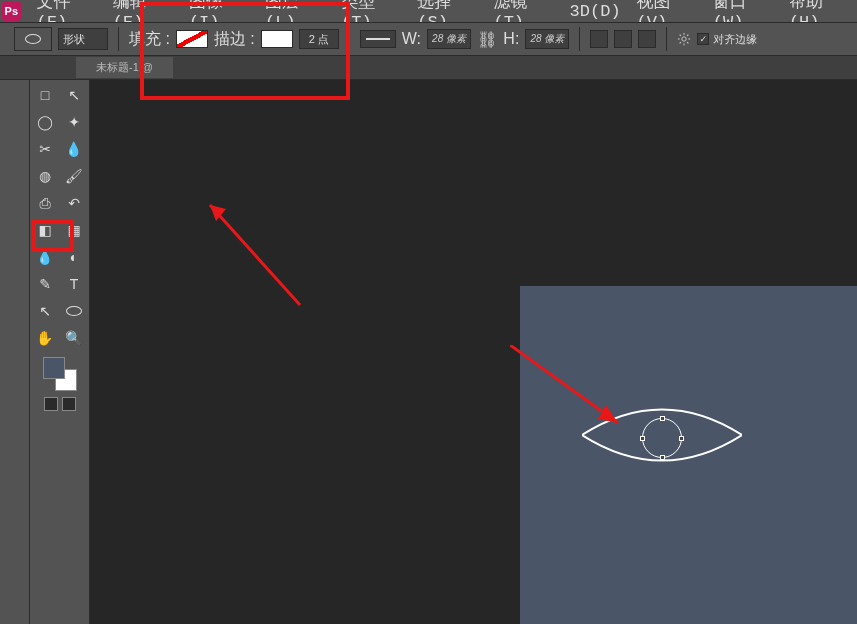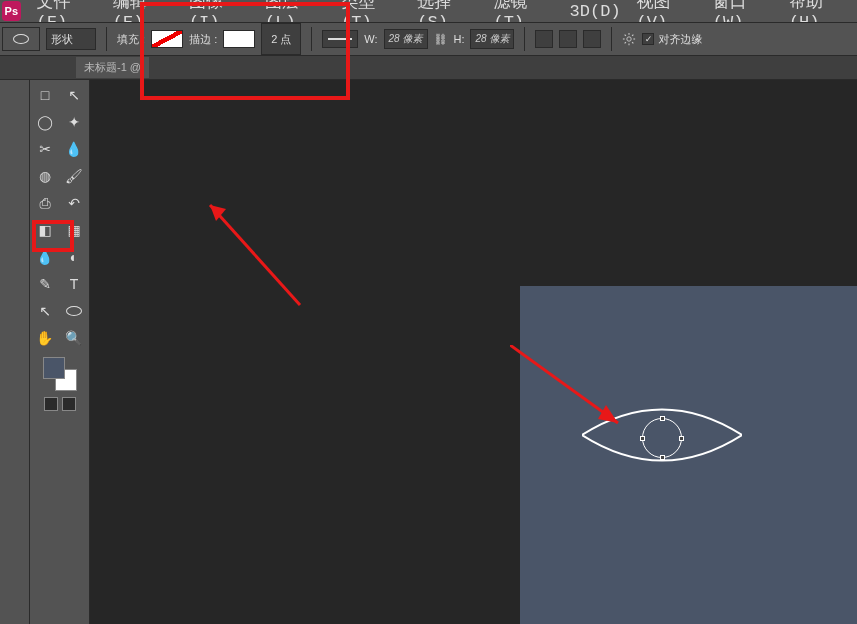--- a/index.html
+++ b/index.html
@@ -2,39 +2,39 @@
 <html><head>
 <meta charset="utf-8">
 <style>
 * { margin: 0; padding: 0; box-sizing: border-box; font-family: "Microsoft YaHei", sans-serif; }
 body { background: #535353; color: #ddd; font-size: 11px; width: 857px; height: 624px; overflow: hidden; position: relative; }
 
 .menubar { background: #535353; height: 22px; display: flex; align-items: center; padding-left: 2px; }
 .ps-logo { width: 20px; height: 20px; background: #be185d; color: #fff; font-weight: bold; font-size: 11px; display: flex; align-items: center; justify-content: center; border-radius: 4px; margin-right: 8px; }
 .menu-item { padding: 0 8px; color: #ddd; cursor: pointer; font-size: 17px; font-family: Liberation Mono, monospace; }
 
-.optionsbar { background: #535353; height: 34px; display: flex; align-items: center; border-top: 1px solid #2a2a2a; border-bottom: 1px solid #2a2a2a; padding-left: 2px; gap: 6px; position: relative; }
+.optionsbar { background: #535353; height: 34px; display: flex; align-items: center; border-top: 1px solid #2a2a2a; border-bottom: 1px solid #2a2a2a; padding-left: 14px; gap: 6px; position: relative; }
 .tool-icon-box { width: 38px; height: 24px; background: #535353; border: 1px solid #2a2a2a; display: flex; align-items: center; justify-content: center; }
 .ellipse-icon { width: 16px; height: 10px; border: 1.5px solid #ddd; border-radius: 50%; }
 .shape-dd { width: 50px; height: 22px; background: #3f3f3f; border: 1px solid #2a2a2a; display: flex; align-items: center; padding: 0 4px; font-size: 11px; }
 .sep { width: 1px; height: 24px; background: #2a2a2a; margin: 0 4px; }
-.opt-label { font-size: 11px; color: #ddd; }
+.opt-label { font-size: 16px; color: #ddd; }
 .fill-swatch { width: 32px; height: 18px; background: #fff; border: 1px solid #2a2a2a; position: relative; }
 .fill-none::after { content: ''; position: absolute; top: 0; right: 0; bottom: 0; left: 0; background: linear-gradient(to bottom right, transparent 42%, #e00 42%, #e00 58%, transparent 58%); }
 .stroke-white { background: #fff; }
-.stroke-input { width: 40px; height: 32px; background: #3f3f3f; border: 1px solid #2a2a2a; color: #ddd; text-align: center; font-size: 11px; display: flex; align-items: center; justify-content: center; }
+.stroke-input { width: 40px; height: 20px; background: #3f3f3f; border: 1px solid #2a2a2a; color: #ddd; text-align: center; font-size: 11px; display: flex; align-items: center; justify-content: center; }
 .wh-input { width: 44px; height: 20px; background: #3f3f3f; border: 1px solid #2a2a2a; color: #ccc; text-align: center; font-size: 10px; display: flex; align-items: center; justify-content: center; font-style: italic; }
 .mini-btn { width: 18px; height: 18px; border: 1px solid #2a2a2a; background: #3f3f3f; }
 .check { display: flex; align-items: center; gap: 4px; }
 .checkbox { width: 12px; height: 12px; background: #3f3f3f; border: 1px solid #2a2a2a; display: flex; align-items: center; justify-content: center; color: #ddd; font-size: 9px; }
 .stroke-style { width: 36px; height: 18px; background: #3f3f3f; border: 1px solid #2a2a2a; display: flex; align-items: center; justify-content: center; }
 .stroke-line { width: 24px; height: 2px; background: #ddd; }
 
 .tabbar { background: #3f3f3f; height: 24px; display: flex; align-items: center; padding-left: 76px; border-bottom: 1px solid #2a2a2a; }
-.tab { background: #535353; padding: 3px 8px; font-size: 11px; color: #bbb; }
+.tab { background: #535353; padding: 3px 20px; font-size: 11px; color: #bbb; }
 
 .workspace { position: absolute; top: 80px; left: 0; right: 0; bottom: 0; display: flex; }
 .toolbar-col { width: 30px; background: #535353; border-right: 1px solid #2a2a2a; }
 .toolbar { width: 60px; background: #535353; border-right: 1px solid #2a2a2a; display: flex; flex-direction: column; align-items: center; padding-top: 2px; }
 .tool-grid { display: grid; grid-template-columns: 28px 28px; grid-auto-rows: 26px; gap: 1px; }
 .tool { width: 28px; height: 26px; display: flex; align-items: center; justify-content: center; color: #ddd; cursor: pointer; font-size: 14px; }
 .color-swatches { margin-top: 6px; position: relative; width: 34px; height: 34px; }
 .fg-color { position: absolute; top: 0; left: 0; width: 22px; height: 22px; background: #4a5568; border: 1px solid #888; }
 .bg-color { position: absolute; bottom: 0; right: 0; width: 22px; height: 22px; background: #fff; border: 1px solid #888; }
 .qm-row { display: flex; gap: 4px; margin-top: 6px; }

